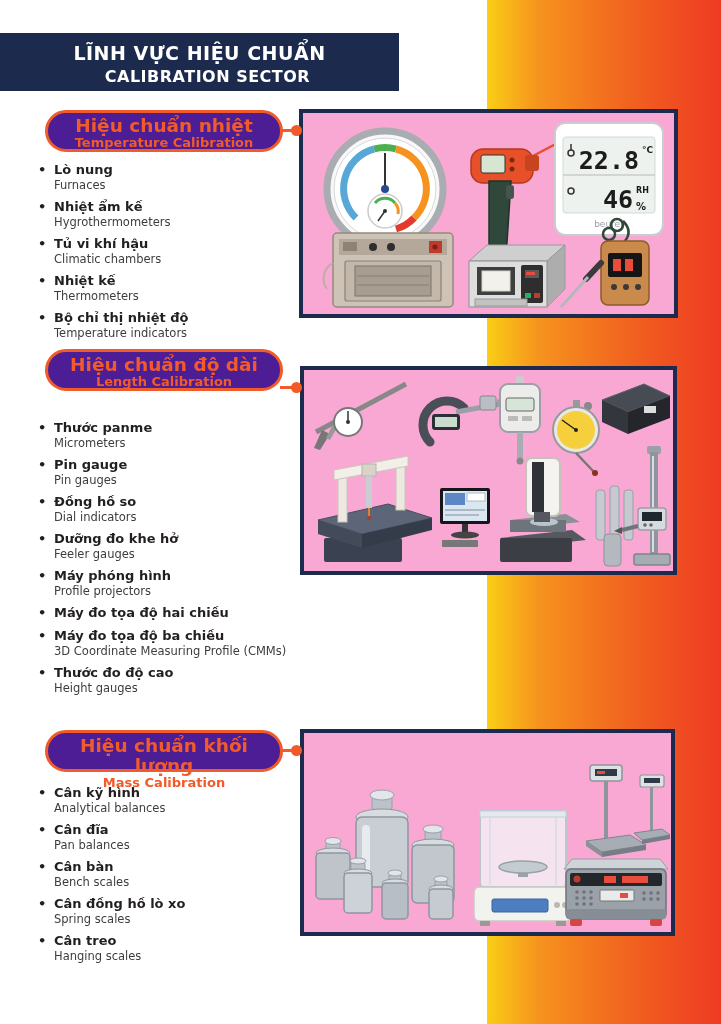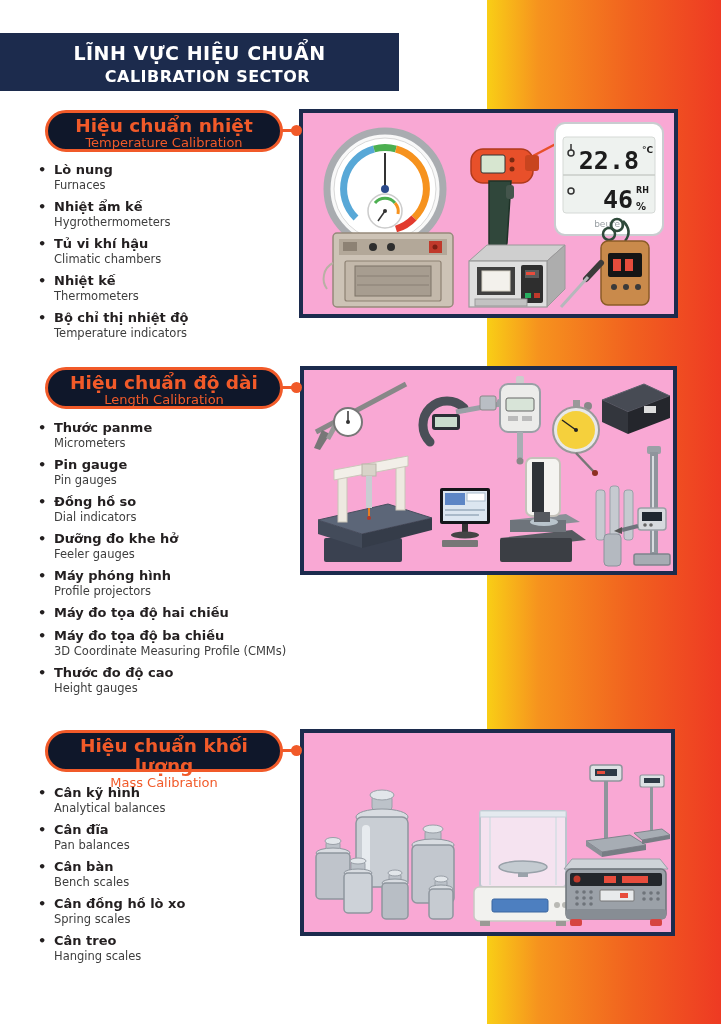--- a/index.html
+++ b/index.html
@@ -5,24 +5,24 @@
   html,body{margin:0;padding:0;background:#fff;}
   .page{position:relative;width:721px;height:1024px;background:#ffffff;overflow:hidden;
         font-family:"DejaVu Sans","Liberation Sans",sans-serif;}
   .stripe{position:absolute;left:487px;top:0;width:234px;height:1024px;
         background:linear-gradient(90deg,#F9CE16 0%,#F6931E 22%,#F1611F 62%,#EE3A23 100%);}
   .header{position:absolute;left:0;top:33px;width:399px;height:58px;background:#1C2B4D;
         color:#fff;text-align:center;display:flex;flex-direction:column;justify-content:center;}
   .h-vi{font-size:19px;font-weight:bold;line-height:28px;letter-spacing:.5px;}
   .h-en{font-size:16px;font-weight:bold;line-height:19px;letter-spacing:.5px;margin-left:16px;}
   .pill{position:absolute;left:45px;width:238px;height:42px;box-sizing:border-box;
-        border:3px solid #F15A29;border-radius:22px;background:#0f172a;color:#F15A29;
+        border:3px solid #F15A29;border-radius:22px;background:#4c1d95;color:#F15A29;
         text-align:center;padding-top:3px;z-index:3;}
   .pill-vi{font-size:18.5px;font-weight:bold;line-height:20px;}
-  .pill-en{font-size:13px;font-weight:normal;line-height:14px;}
+  .pill-en{font-size:13px;font-weight:bold;line-height:14px;}
   .connector{position:absolute;left:280px;width:16px;height:3px;background:#F15A29;z-index:2;}
   .dot{position:absolute;left:291px;width:11px;height:11px;border-radius:50%;background:#F15A29;z-index:4;}
   .imgbox{position:absolute;background:#f9a8d4;border:4px solid #1C2B4D;box-sizing:border-box;z-index:2;}
   #box1{left:299px;top:109px;width:379px;height:209px;}
   #box2{left:300px;top:366px;width:377px;height:209px;}
   #box3{left:300px;top:729px;width:375px;height:207px;}
   .items{position:absolute;left:38px;width:262px;list-style:none;margin:0;padding:0;}
   #list1{top:161px;} #list2{top:419px;} #list3{top:784px;}
   .item{display:flex;margin-bottom:6px;}
   .bullet{width:16px;flex:0 0 16px;color:#231F20;font-size:13px;line-height:17px;font-weight:bold;}
@@ -172,21 +172,21 @@
         <rect x="322" y="146" width="8" height="12" fill="#E74C3C"></rect>
         <circle cx="311" cy="174" r="3" fill="#3a3a3a"></circle>
         <circle cx="323" cy="174" r="3" fill="#3a3a3a"></circle>
         <circle cx="335" cy="174" r="3" fill="#3a3a3a"></circle>
         <line x1="298" y1="150" x2="283" y2="166" stroke="#3A3A3A" stroke-width="6" stroke-linecap="round"></line>
         <line x1="285" y1="164" x2="258" y2="194" stroke="#B5B8BB" stroke-width="3"></line>
       </g>
     </svg>
   </div>
 
-  <div class="pill" style="top:367px">
+  <div class="pill" style="top:349px">
     <div class="pill-vi">Hiệu chuẩn độ dài</div>
     <div class="pill-en">Length Calibration</div>
   </div>
   <span class="connector" style="top:386px"></span>
   <span class="dot" style="top:382px"></span>
 
   <ul class="items" id="list2">
     <li class="item">
         <span class="bullet">•</span>
         <div>

